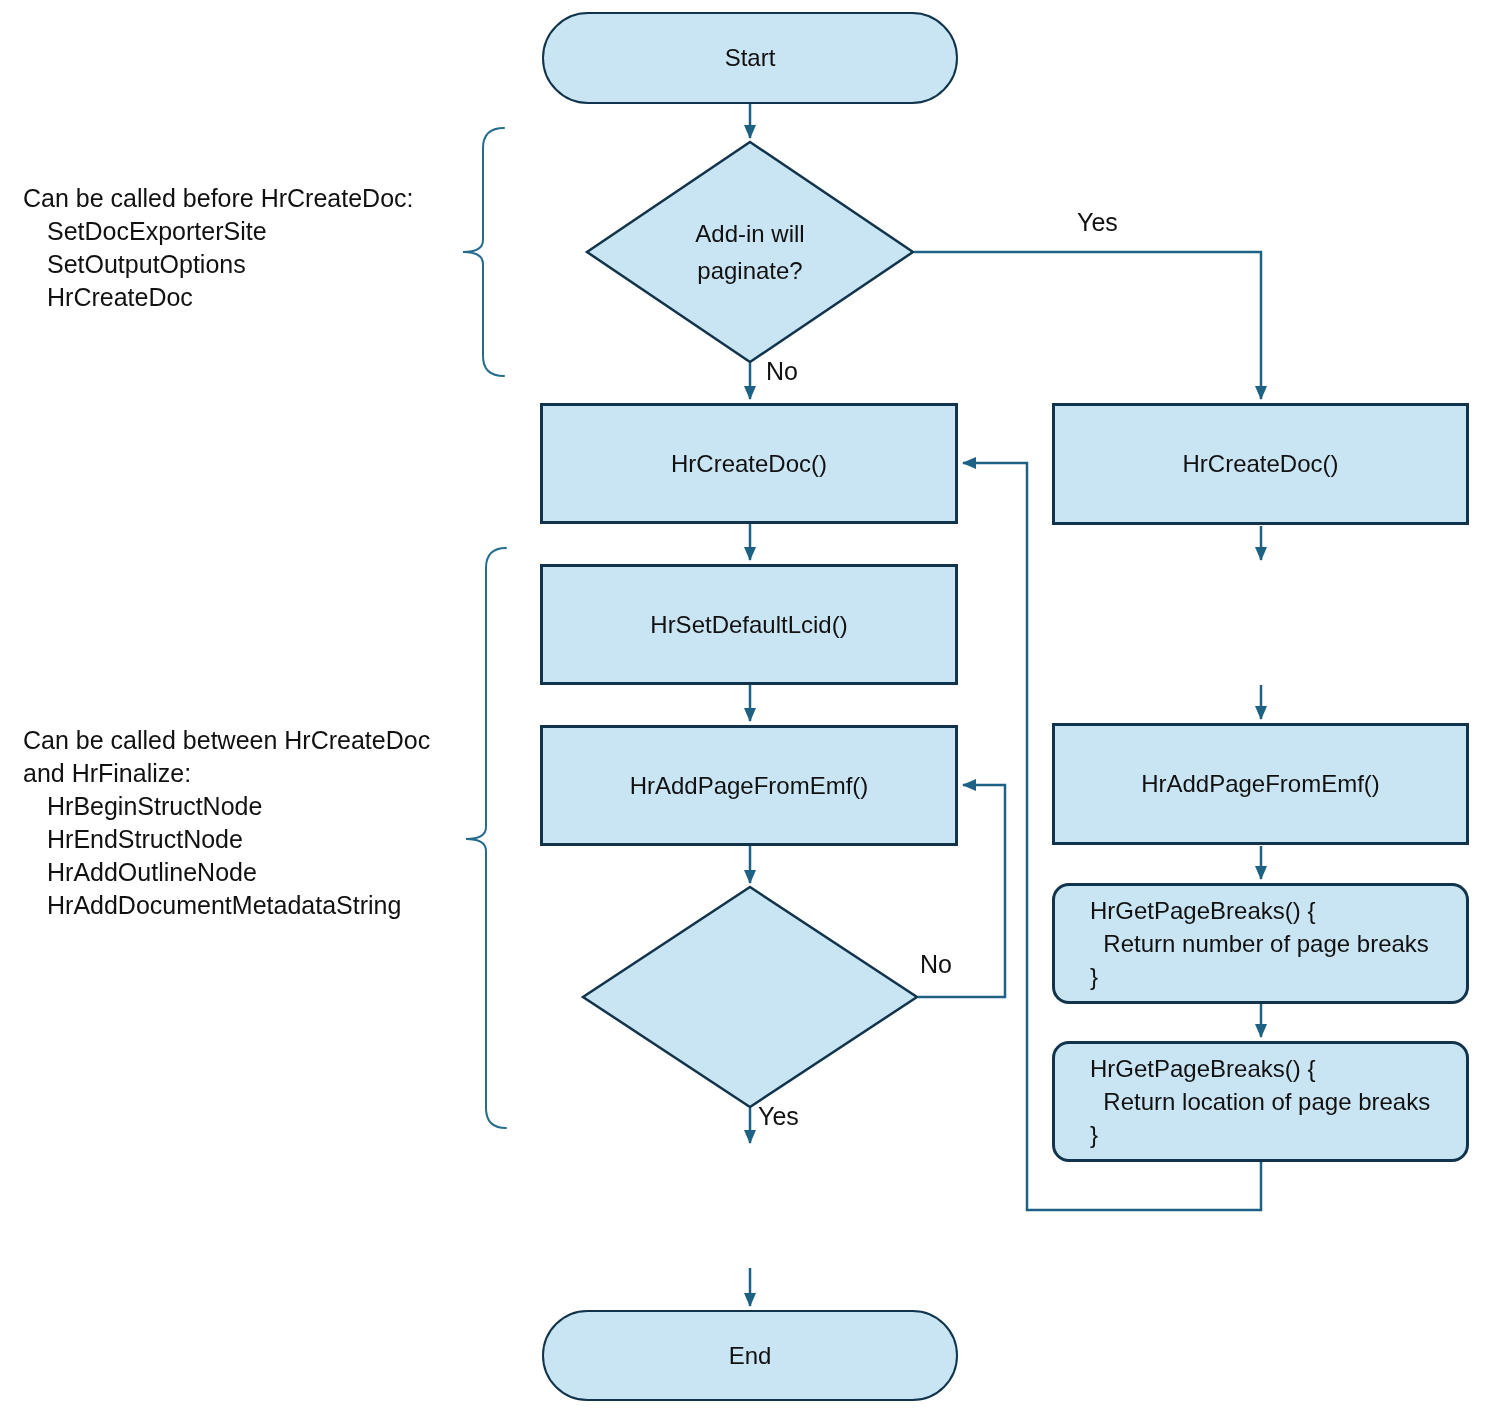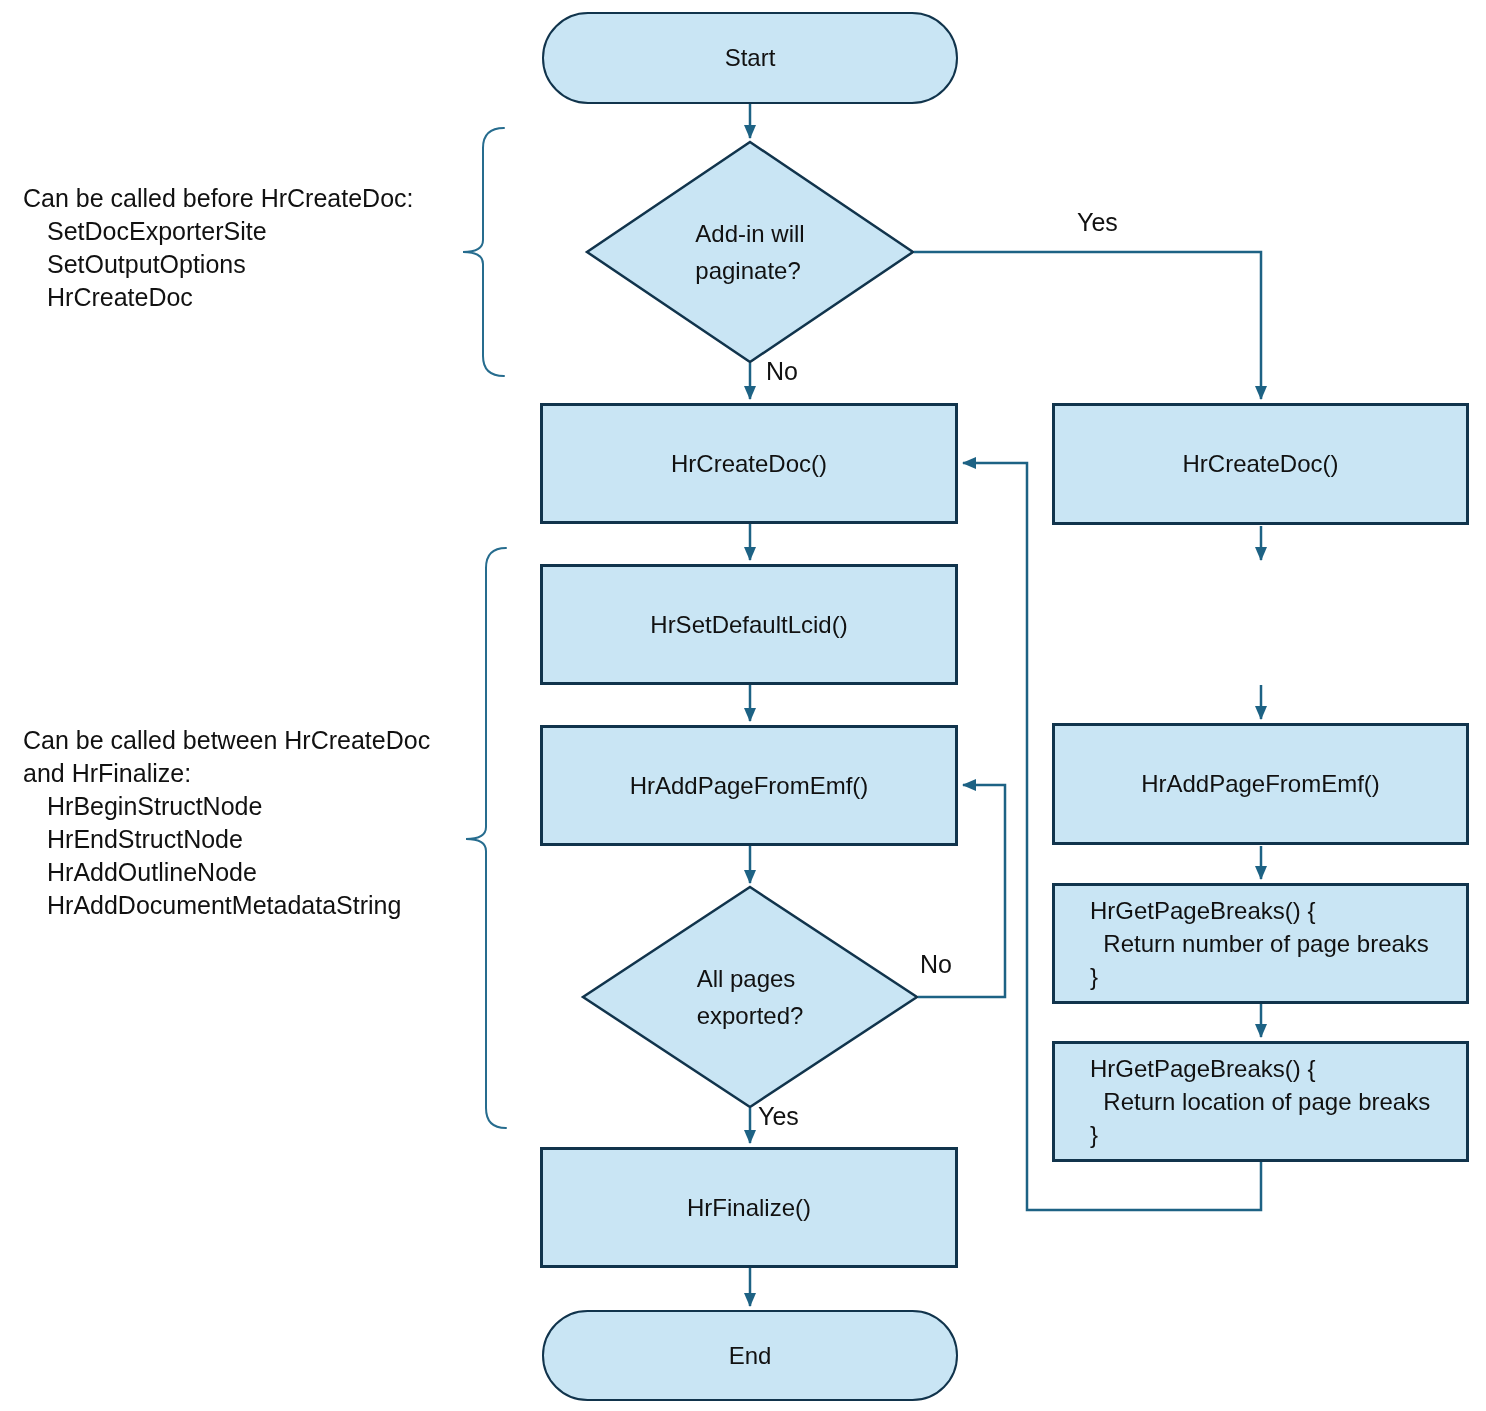--- a/index.html
+++ b/index.html
@@ -11,26 +11,26 @@
   .wires{position:absolute;left:0;top:0;}
   .conn{fill:none;stroke:#1d6284;stroke-width:2.5;}
   .brace{fill:none;stroke:#266c8e;stroke-width:2;stroke-linecap:round;}
   .diamond{fill:#c9e5f4;stroke:#11344c;stroke-width:2.5;}
   .node{
     position:absolute;box-sizing:border-box;background:#c9e5f4;border:3px solid #11344c;
     display:flex;align-items:center;justify-content:flex-start;font-size:24px;
   }
   .node .lbl{width:100%;text-align:center;line-height:30px;}
   .stadium{border-radius:48px;border-width:2px;}
-  .multiline{justify-content:flex-start;}
+  .multiline{justify-content:flex-start;border-radius:17px;}
   .multiline .lbl{
     text-align:left;white-space:pre-wrap;line-height:33px;padding-left:35px;padding-right:8px;
   }
   .dlabel{
-    position:absolute;display:flex;align-items:center;justify-content:center;
+    position:absolute;display:flex;align-items:center;justify-content:center;text-align:center;
     font-size:24px;line-height:37px;white-space:pre-line;pointer-events:none;
   }
   .elabel{position:absolute;font-size:25px;}
   .annotation{position:absolute;font-size:25px;line-height:33px;}
   .annotation .ann-title{white-space:pre-line;}
   .annotation .ann-item{padding-left:24px;}
 </style>
 </head>
 <body>
 
@@ -74,45 +74,40 @@
 
   <div class="node" style="left:540px;top:403px;width:418px;height:121px;">
     <span class="lbl">HrCreateDoc()</span>
   </div>
   <div class="node" style="left:540px;top:564px;width:418px;height:121px;">
     <span class="lbl">HrSetDefaultLcid()</span>
   </div>
   <div class="node" style="left:540px;top:725px;width:418px;height:121px;">
     <span class="lbl">HrAddPageFromEmf()</span>
   </div>
-  <div class="node" style="left:540px;top:1147px;width:418px;height:121px;">
-    <span class="lbl">HrFinalize()</span>
-  </div>
 
   <div class="node" style="left:1052px;top:403px;width:417px;height:122px;">
     <span class="lbl">HrCreateDoc()</span>
   </div>
   <div class="node" style="left:1052px;top:723px;width:417px;height:122px;">
     <span class="lbl">HrAddPageFromEmf()</span>
   </div>
   <div class="node multiline" style="left:1052px;top:883px;width:417px;height:121px;">
     <span class="lbl">HrGetPageBreaks() {
   Return number of page breaks
 }</span>
   </div>
   <div class="node multiline" style="left:1052px;top:1041px;width:417px;height:121px;">
     <span class="lbl">HrGetPageBreaks() {
   Return location of page breaks
 }</span>
   </div>
 
   <div class="dlabel" style="left:600px;top:195px;width:300px;height:114px;">Add-in will
 paginate?</div>
-  <div class="dlabel" style="left:600px;top:940px;width:300px;height:114px;">All pages
-exported?</div>
 
   <div class="elabel" style="left:1077px;top:208px;">Yes</div>
   <div class="elabel" style="left:766px;top:357px;">No</div>
   <div class="elabel" style="left:920px;top:950px;">No</div>
   <div class="elabel" style="left:758px;top:1102px;">Yes</div>
 
   <div class="annotation" style="left:23px;top:182px;width:450px;">
     <div class="ann-title">Can be called before HrCreateDoc:</div>
     <div class="ann-item">SetDocExporterSite</div>
     <div class="ann-item">SetOutputOptions</div>

